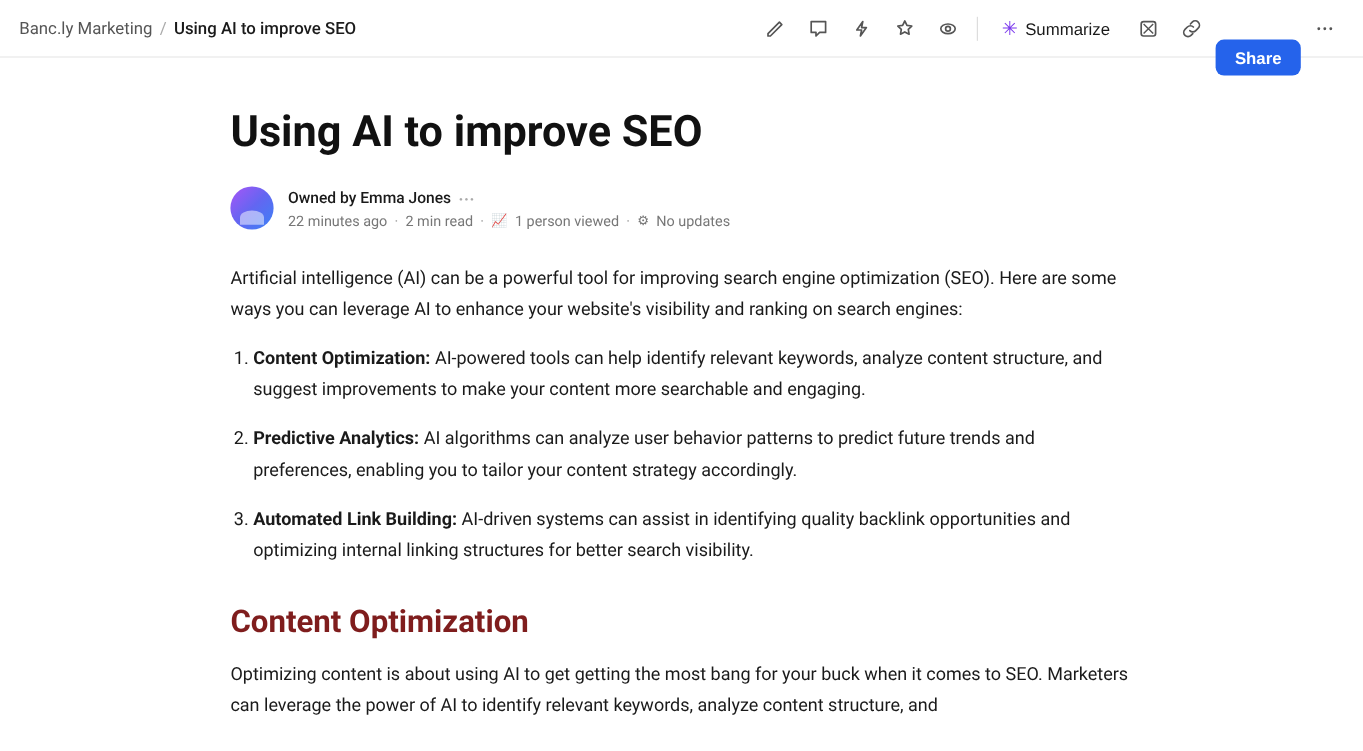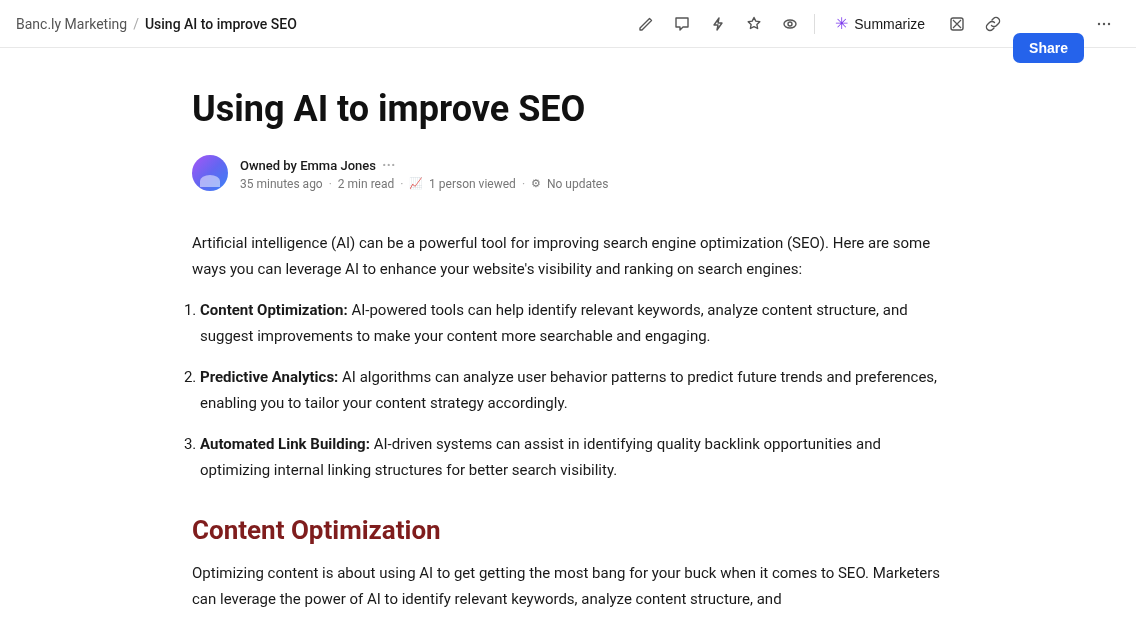--- a/index.html
+++ b/index.html
@@ -118,21 +118,21 @@
       font-weight: 700;
       color: #111;
       margin-bottom: 24px;
       line-height: 1.2;
     }
 
     .doc-meta {
       display: flex;
       align-items: center;
       gap: 12px;
-      margin-bottom: 40px;
+      margin-bottom: 28px;
     }
 
     .avatar-img {
       width: 36px;
       height: 36px;
       border-radius: 50%;
       background: linear-gradient(135deg, #a855f7 0%, #6366f1 50%, #3b82f6 100%);
       position: relative;
     }
 
@@ -182,21 +182,21 @@
     }
 
     .doc-body p {
       font-size: 15px;
       line-height: 1.7;
       color: #1a1a1a;
       margin-bottom: 16px;
     }
 
     .doc-body ol {
-      margin: 16px 0 16px 8px;
+      margin: 16px 0 16px 19px;
       display: flex;
       flex-direction: column;
       gap: 16px;
     }
 
     .doc-body li {
       font-size: 15px;
       line-height: 1.7;
       color: #1a1a1a;
     }
@@ -293,21 +293,21 @@
   <h1 class="doc-title">Using AI to improve SEO</h1>
 
   <div class="doc-meta">
     <div class="avatar-img"></div>
     <div class="meta-info">
       <div class="meta-owner">
         <span>Owned by Emma Jones</span>
         <span class="meta-dots">···</span>
       </div>
       <div class="meta-stats">
-        <span>35 minutes ago</span>
+        <span>22 minutes ago</span>
         <span class="meta-dot">·</span>
         <span>2 min read</span>
         <span class="meta-dot">·</span>
         <span style="font-size:11px;">📈</span>
         <span>1 person viewed</span>
         <span class="meta-dot">·</span>
         <span style="font-size:11px;">⚙</span>
         <span>No updates</span>
       </div>
     </div>

